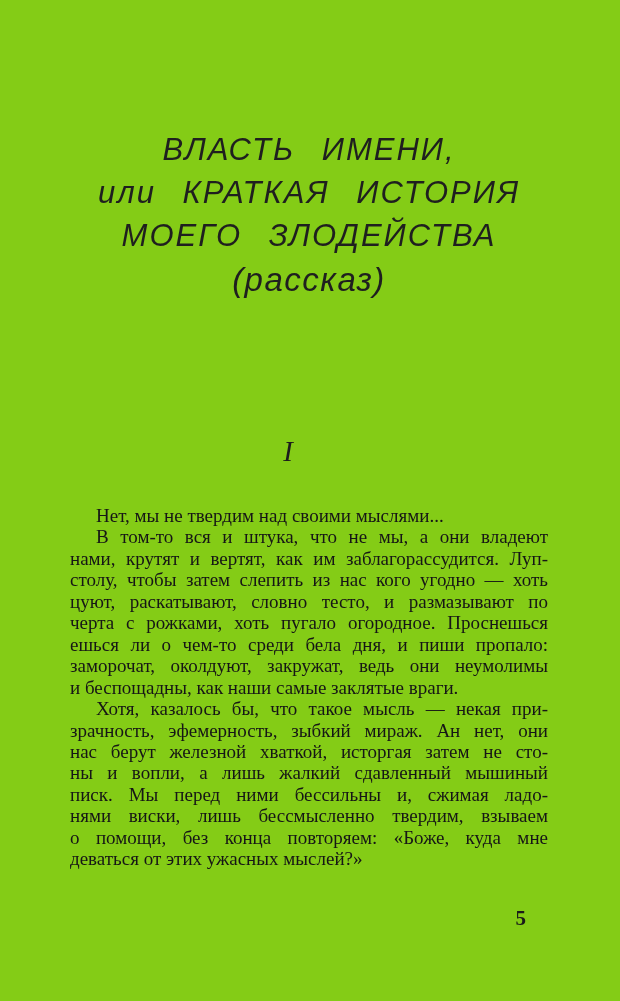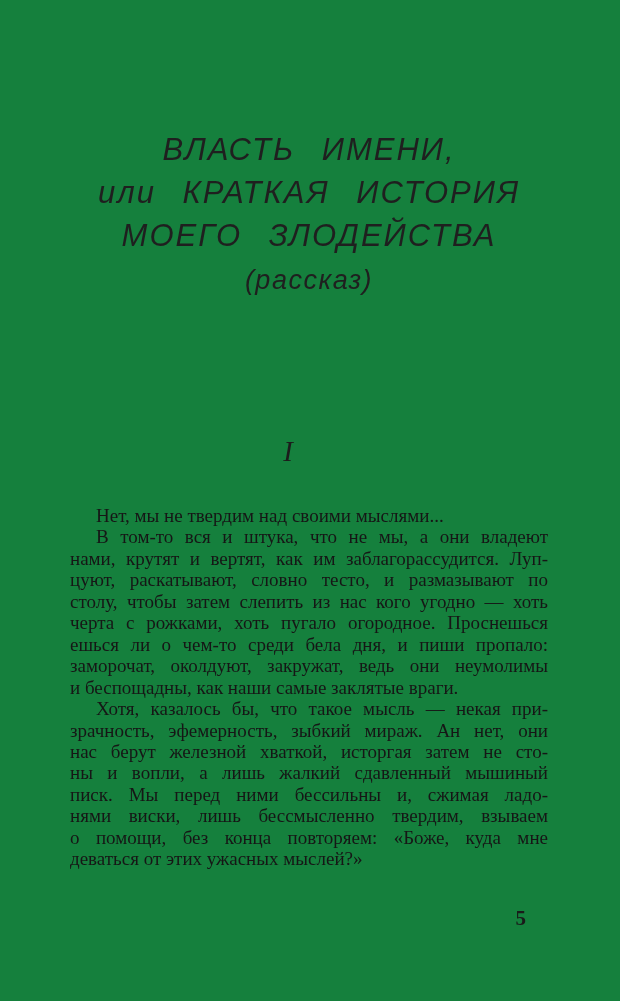--- a/index.html
+++ b/index.html
@@ -4,21 +4,21 @@
 <style>
   html, body {
     margin: 0;
     padding: 0;
     background: #ffffff;
   }
   .page {
     position: relative;
     width: 620px;
     height: 1001px;
-    background: #15803d;
+    background: #84cc16;
     overflow: hidden;
     font-family: "Liberation Serif", serif;
   }
   
   .title-block {
     position: absolute;
     left: 70px;
     top: 128px;
     width: 478px;
     text-align: center;
@@ -27,21 +27,21 @@
     color: #1f1f1f;
   }
   .title-line {
     font-size: 31px;
     line-height: 43px;
     letter-spacing: 2px;
     word-spacing: 16px;
     white-space: nowrap;
   }
   .subtitle {
-    font-size: 27px;
+    font-size: 33px;
     line-height: 42px;
     margin-top: 2px;
     letter-spacing: 1.5px;
     word-spacing: normal;
   }
   
   .section-number {
     position: absolute;
     left: 70px;
     top: 437px;
@@ -100,22 +100,22 @@
       </div>
     <div class="subtitle">(рассказ)</div>
   </div>
 
   <div class="section-number">I</div>
 
   <div class="body-text">
       <div class="body-line first-line no-stretch">Нет, мы не твердим над своими мыслями...</div>
       <div class="body-line first-line">В том-то вся и штука, что не мы, а они владеют</div>
       <div class="body-line">нами, крутят и вертят, как им заблагорассудится. Луп-</div>
+      <div class="body-line">столу, чтобы затем слепить из нас кого угодно — хоть</div>
       <div class="body-line">цуют, раскатывают, словно тесто, и размазывают по</div>
-      <div class="body-line">столу, чтобы затем слепить из нас кого угодно — хоть</div>
       <div class="body-line">черта с рожками, хоть пугало огородное. Проснешься</div>
       <div class="body-line">ешься ли о чем-то среди бела дня, и пиши пропало:</div>
       <div class="body-line">заморочат, околдуют, закружат, ведь они неумолимы</div>
       <div class="body-line no-stretch">и беспощадны, как наши самые заклятые враги.</div>
       <div class="body-line first-line">Хотя, казалось бы, что такое мысль — некая при-</div>
       <div class="body-line">зрачность, эфемерность, зыбкий мираж. Ан нет, они</div>
       <div class="body-line">нас берут железной хваткой, исторгая затем не сто-</div>
       <div class="body-line">ны и вопли, а лишь жалкий сдавленный мышиный</div>
       <div class="body-line">писк. Мы перед ними бессильны и, сжимая ладо-</div>
       <div class="body-line">нями виски, лишь бессмысленно твердим, взываем</div>

